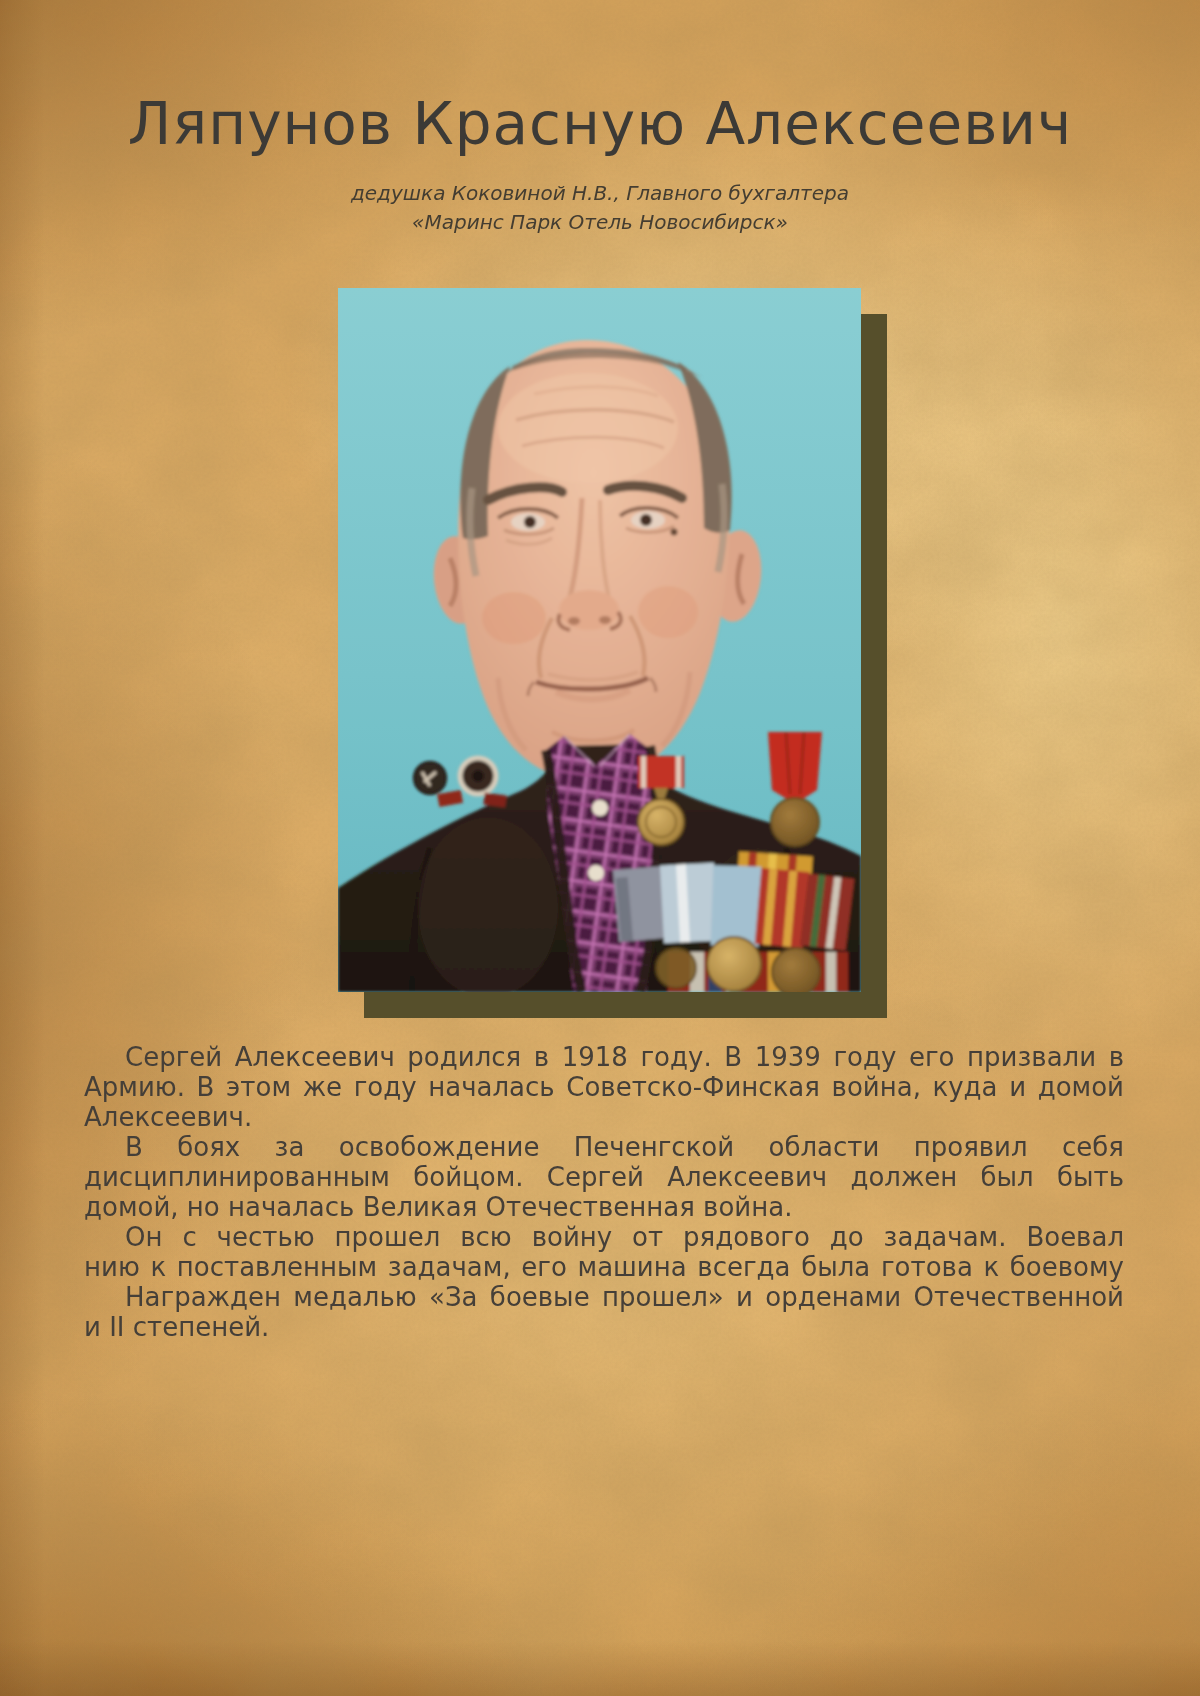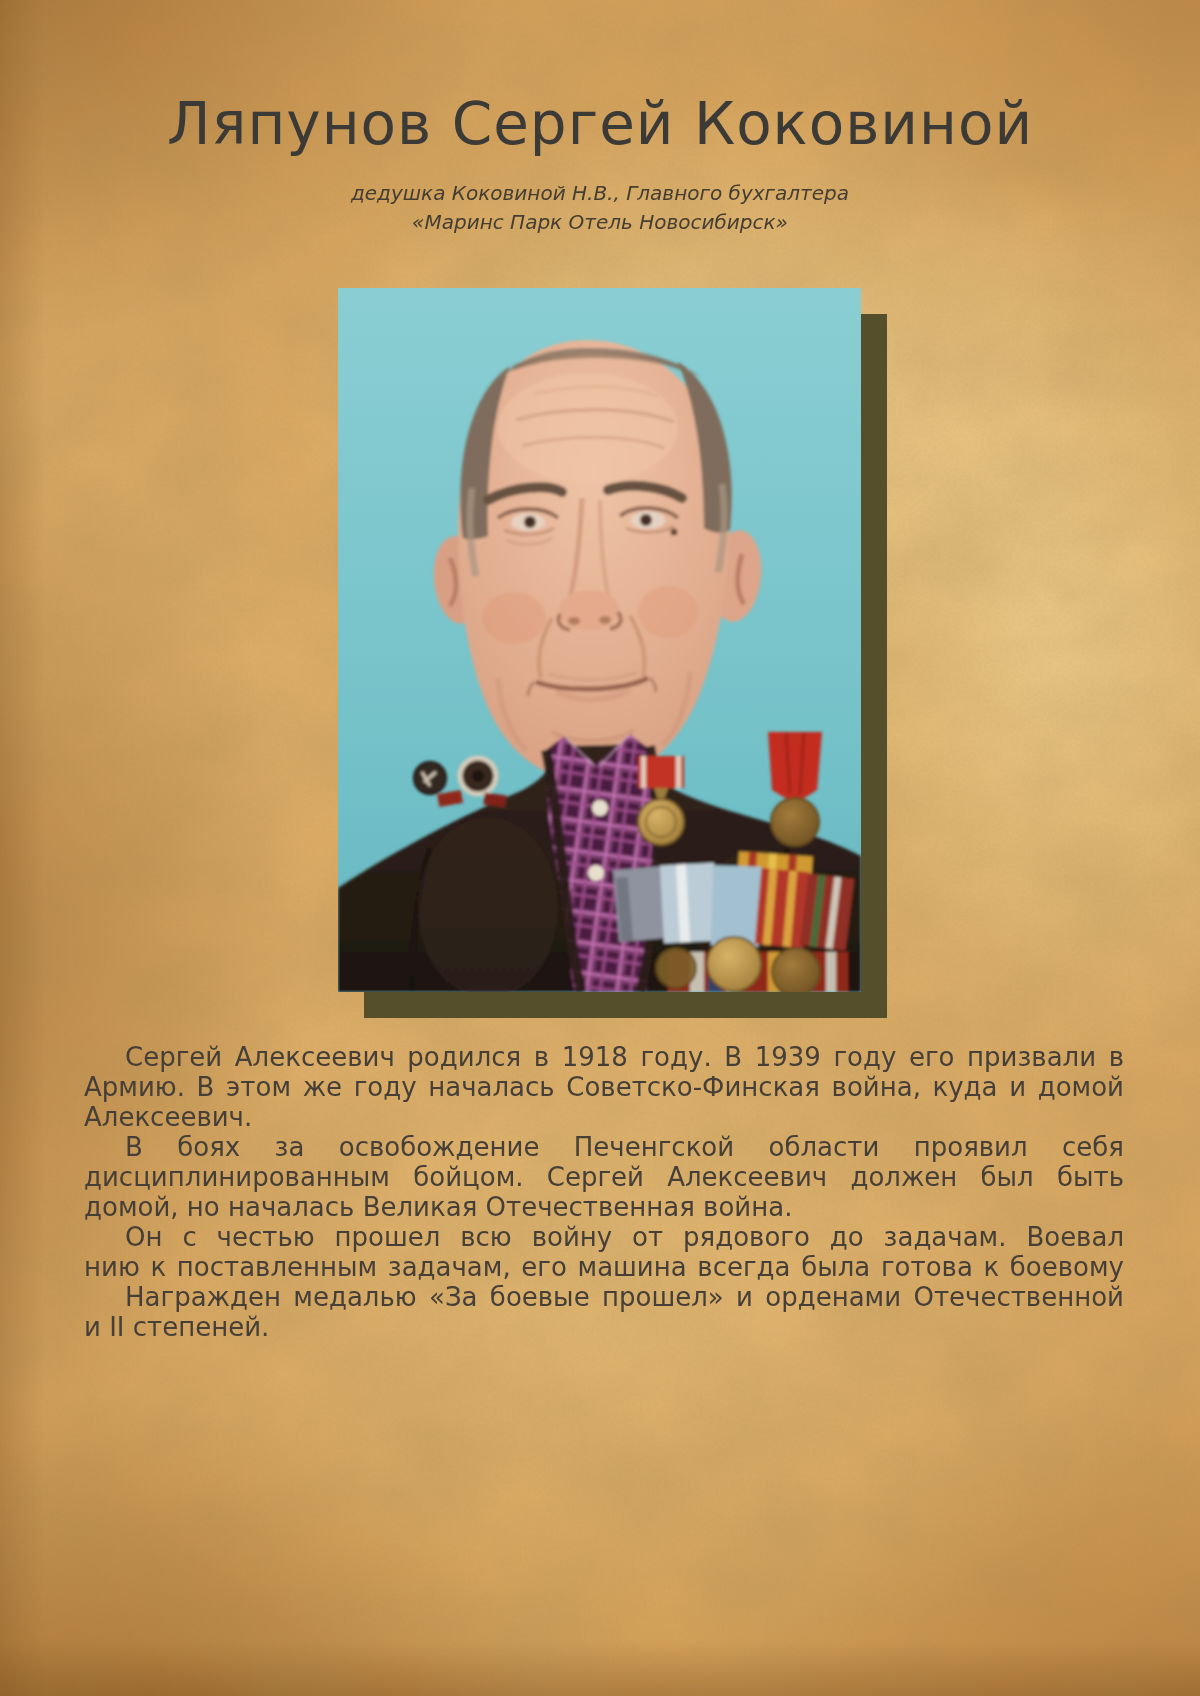--- a/index.html
+++ b/index.html
@@ -76,21 +76,21 @@
       </filter>
       <filter id="grain" x="0" y="0" width="100%" height="100%">
         <feTurbulence type="fractalNoise" baseFrequency="0.32" numOctaves="2" seed="5"></feTurbulence>
         <feColorMatrix type="matrix" values="0 0 0 0 0.30  0 0 0 0 0.19  0 0 0 0 0.07  0.45 0 0 0 -0.05"></feColorMatrix>
       </filter>
     </defs>
     <rect width="1200" height="1696" filter="url(#mottle)" opacity="0.45"></rect>
     <rect width="1200" height="1696" filter="url(#grain)" opacity="0.20"></rect>
   </svg>
 
-  <h1 class="title">Ляпунов Сергей Коковиной</h1>
+  <h1 class="title">Ляпунов Красную Алексеевич</h1>
 
   <div class="subtitle">
     <div>дедушка Коковиной Н.В., Главного бухгалтера</div>
     <div>«Маринс Парк Отель Новосибирск»</div>
   </div>
 
   <div class="photo">
     <svg viewBox="0 0 523 704" xmlns="http://www.w3.org/2000/svg">
       <defs>
         <linearGradient id="gBg" x1="0" y1="0" x2="0" y2="1">

